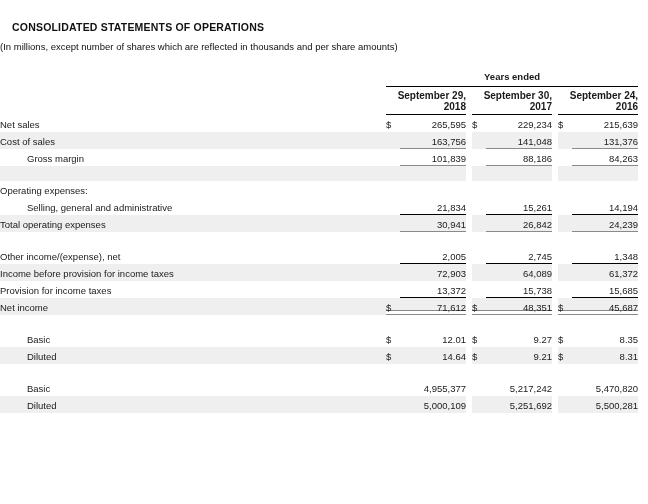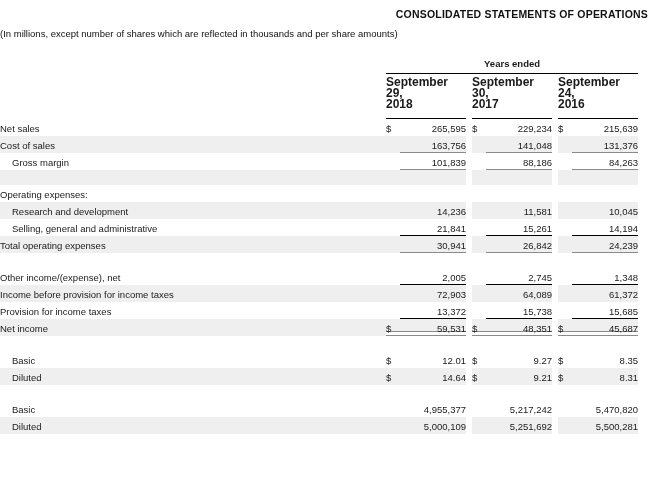--- a/index.html
+++ b/index.html
@@ -17,27 +17,28 @@
 
   .page {
     position: relative;
     width: 648px;
     height: 504px;
     box-sizing: border-box;
   }
 
   
   .doc-title {
-    text-align: right;
+    text-align: left;
     font-size: 10.5px;
     font-weight: bold;
     letter-spacing: 0.2px;
-    padding-top: 8px;
+    padding-top: 21px;
     line-height: 13px;
     color: #111;
+    margin-left: 12px;
   }
   .doc-subtitle {
     text-align: left;
     font-size: 9.5px;
     font-weight: normal;
     line-height: 13px;
     padding-top: 6px;
     color: #111;
   }
 
@@ -68,21 +69,21 @@
 
   
   tr.shaded > td { background: #efefef; }
 
   
   td.label {
     padding-left: 3px;
     white-space: nowrap;
     color: #1a1a1a;
   }
-  td.label.i1 { padding-left: 12px; }
+  td.label.i1 { padding-left: 27px; }
   td.label.i2 { }
 
   
   td.cur {
     text-align: left;
     padding-left: 3px;
     color: #1a1a1a;
   }
   td.num {
     text-align: right;
@@ -99,24 +100,24 @@
 
   
   tr.hdr-years th {
     font-weight: bold;
     font-size: 9.5px;
     text-align: center;
     padding-bottom: 3px;
   }
   tr.hdr-dates th {
     font-weight: bold;
-    font-size: 12px;
-    text-align: left;
+    font-size: 10px;
+    text-align: right;
     line-height: 11px;
-    padding: 3px 0 9px 0;
+    padding: 3px 0 3px 0;
   }
   th.hdr-rule-bot { box-shadow: inset 0 -1px 0 0 #000; }
 </style>
 </head>
 <body>
 
 <div class="page">
 
   <div class="doc-title">CONSOLIDATED STATEMENTS OF OPERATIONS</div>
 
@@ -213,36 +214,25 @@
 
       <tr class="r">
         <td class="label">Operating expenses:</td>
         <td colspan="2"></td>
         <td class="gap"></td>
         <td colspan="2"></td>
         <td class="gap"></td>
         <td colspan="2"></td>
       </tr>
 
-      <tr class="r shaded">
-        <td class="label i1">Research and development</td>
-        <td class="cur"></td>
-        <td class="num">14,236</td>
-        <td class="gap"></td>
-        <td class="cur"></td>
-        <td class="num">11,581</td>
-        <td class="gap"></td>
-        <td class="cur"></td>
-        <td class="num">10,045</td>
-      </tr>
 
       <tr class="r">
         <td class="label i1">Selling, general and administrative</td>
         <td class="cur"></td>
-        <td class="num rule-bot-thin-dark">21,841</td>
+        <td class="num rule-bot-thin-dark">21,834</td>
         <td class="gap"></td>
         <td class="cur"></td>
         <td class="num rule-bot-thin-dark">15,261</td>
         <td class="gap"></td>
         <td class="cur"></td>
         <td class="num rule-bot-thin-dark">14,194</td>
       </tr>
 
       <tr class="r shaded">
         <td class="label i2">Total operating expenses</td>
@@ -298,21 +288,21 @@
         <td class="cur"></td>
         <td class="num rule-bot-thin-dark">15,738</td>
         <td class="gap"></td>
         <td class="cur"></td>
         <td class="num rule-bot-thin-dark">15,685</td>
       </tr>
 
       <tr class="r shaded">
         <td class="label">Net income</td>
         <td class="cur rule-double-bot">$</td>
-        <td class="num rule-double-bot">59,531</td>
+        <td class="num rule-double-bot">71,612</td>
         <td class="gap"></td>
         <td class="cur rule-double-bot">$</td>
         <td class="num rule-double-bot">48,351</td>
         <td class="gap"></td>
         <td class="cur rule-double-bot">$</td>
         <td class="num rule-double-bot">45,687</td>
       </tr>
 
       <tr class="r-gap">
         <td class="label"></td>

